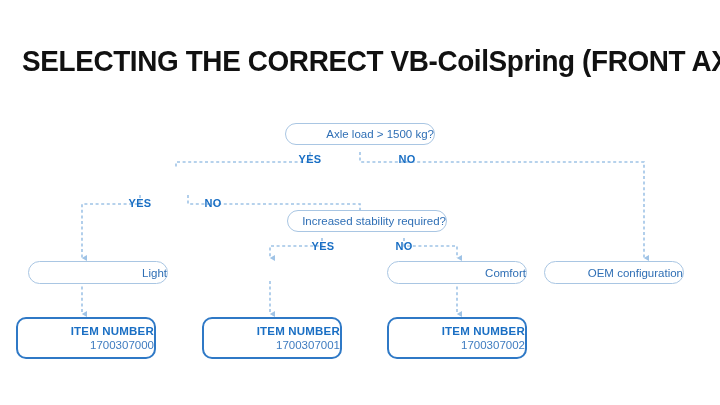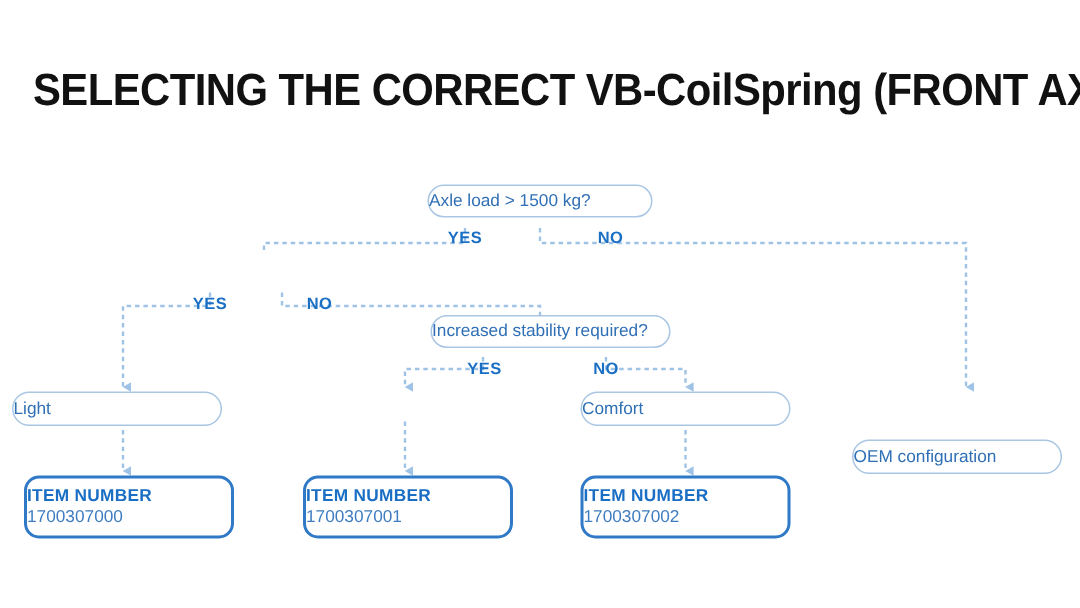--- a/index.html
+++ b/index.html
@@ -42,21 +42,21 @@
     height: 405px;
     pointer-events: none;
   }
 
   
   .node {
     position: absolute;
     box-sizing: border-box;
     display: flex;
     flex-direction: column;
-    align-items: flex-start;
+    align-items: flex-end;
     justify-content: center;
     background: #ffffff;
     color: #2f6fb5;
     text-align: center;
   }
   .pill {
     border: 1px solid #a9c6e3;
     border-radius: 999px;
     height: 22px;
     font-size: 11.5px;
@@ -141,27 +141,27 @@
 
   <div class="branch" style="left:116px; top:185px; width:48px;">YES</div>
   <div class="branch" style="left:189px; top:185px; width:48px;">NO</div>
 
   <div class="node pill" style="left:287px; top:210px; width:160px;">
     <span>Increased stability required?</span>
   </div>
   <div class="branch" style="left:299px; top:228px; width:48px;">YES</div>
   <div class="branch" style="left:380px; top:228px; width:48px;">NO</div>
 
-  <div class="node pill result" style="left:8px; top:261px; width:140px;">
+  <div class="node pill result" style="left:28px; top:261px; width:140px;">
     <span>Light</span>
   </div>
   <div class="node pill result" style="left:387px; top:261px; width:140px;">
     <span>Comfort</span>
   </div>
-  <div class="node pill result" style="left:568px; top:261px; width:140px;margin-top:32px;">
+  <div class="node pill result" style="left:544px; top:261px; width:140px;">
     <span>OEM configuration</span>
   </div>
 
   <div class="node itembox" style="left:16px; top:317px; width:140px;">
     <span class="item-title">ITEM NUMBER</span>
     <span class="item-number">1700307000</span>
   </div>
   <div class="node itembox" style="left:202px; top:317px; width:140px;">
     <span class="item-title">ITEM NUMBER</span>
     <span class="item-number">1700307001</span>

